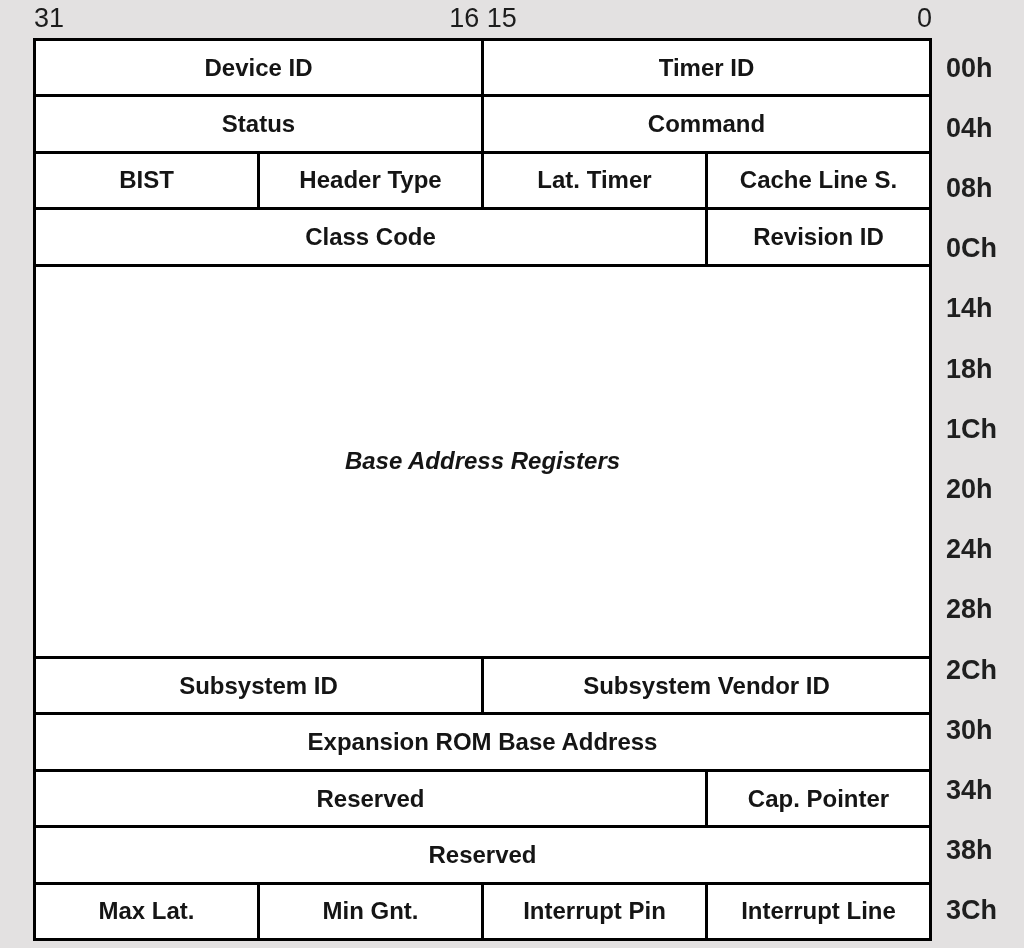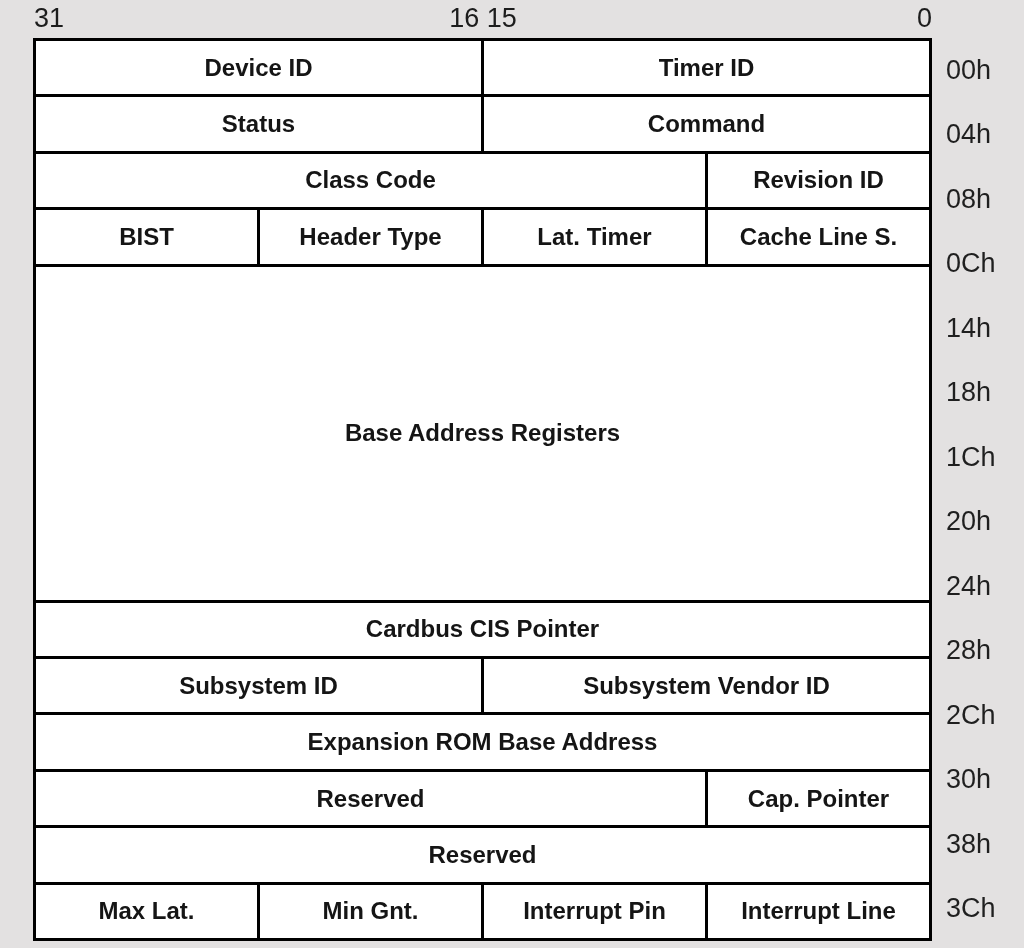--- a/index.html
+++ b/index.html
@@ -29,30 +29,30 @@
   table.regtable col { width: 25%; }
   table.regtable td {
     border: 3px solid #000000;
     background: #ffffff;
     text-align: center; vertical-align: middle;
     font-weight: 700; font-size: 24px;
     color: #151515; padding: 0;
     overflow: hidden; white-space: nowrap; margin-left: 12px;
   }
   tr.r { height: 56.4px; }
-  tr.bar-row { height: auto; }
+  tr.bar-row { height: auto; font-style: italic; }
 
   .offsets {
     position: absolute; left: 946px; top: 38px;
     height: 903px; width: 75px;
     display: flex; flex-direction: column;
   }
   .offsets .off {
     flex: 1; display: flex; align-items: center;
-    font-size: 27px; color: #1f1f1f;
+    font-size: 27px; color: #1f1f1f; font-weight: bold;
   }
 </style>
 </head>
 <body>
 
 <div class="page">
 
   <div class="bitlabel bl-31">31</div>
   <div class="bitlabel bl-1615">16 15</div>
   <div class="bitlabel bl-0">0</div>
@@ -67,34 +67,31 @@
     <tbody>
         <tr class="r">
       <td colspan="2">Device ID</td>
       <td colspan="2">Timer ID</td>
     </tr>
     <tr class="r">
       <td colspan="2">Status</td>
       <td colspan="2">Command</td>
     </tr>
     <tr class="r">
-      <td colspan="3">Class Code</td>
-      <td>Revision ID</td>
-    </tr>
-    <tr class="r">
       <td>BIST</td>
       <td>Header Type</td>
       <td>Lat. Timer</td>
       <td>Cache Line S.</td>
     </tr>
+    <tr class="r">
+      <td colspan="3">Class Code</td>
+      <td>Revision ID</td>
+    </tr>
     <tr class="bar-row">
       <td colspan="4">Base Address Registers</td>
-    </tr>
-    <tr class="r">
-      <td colspan="4">Cardbus CIS Pointer</td>
     </tr>
     <tr class="r">
       <td colspan="2">Subsystem ID</td>
       <td colspan="2">Subsystem Vendor ID</td>
     </tr>
     <tr class="r">
       <td colspan="4">Expansion ROM Base Address</td>
     </tr>
     <tr class="r">
       <td colspan="3">Reserved</td>
@@ -118,17 +115,18 @@
     <div class="off">08h</div>
     <div class="off">0Ch</div>
     <div class="off">14h</div>
     <div class="off">18h</div>
     <div class="off">1Ch</div>
     <div class="off">20h</div>
     <div class="off">24h</div>
     <div class="off">28h</div>
     <div class="off">2Ch</div>
     <div class="off">30h</div>
+    <div class="off">34h</div>
     <div class="off">38h</div>
     <div class="off">3Ch</div>
   </div>
 
 </div>
 
 </body></html>

